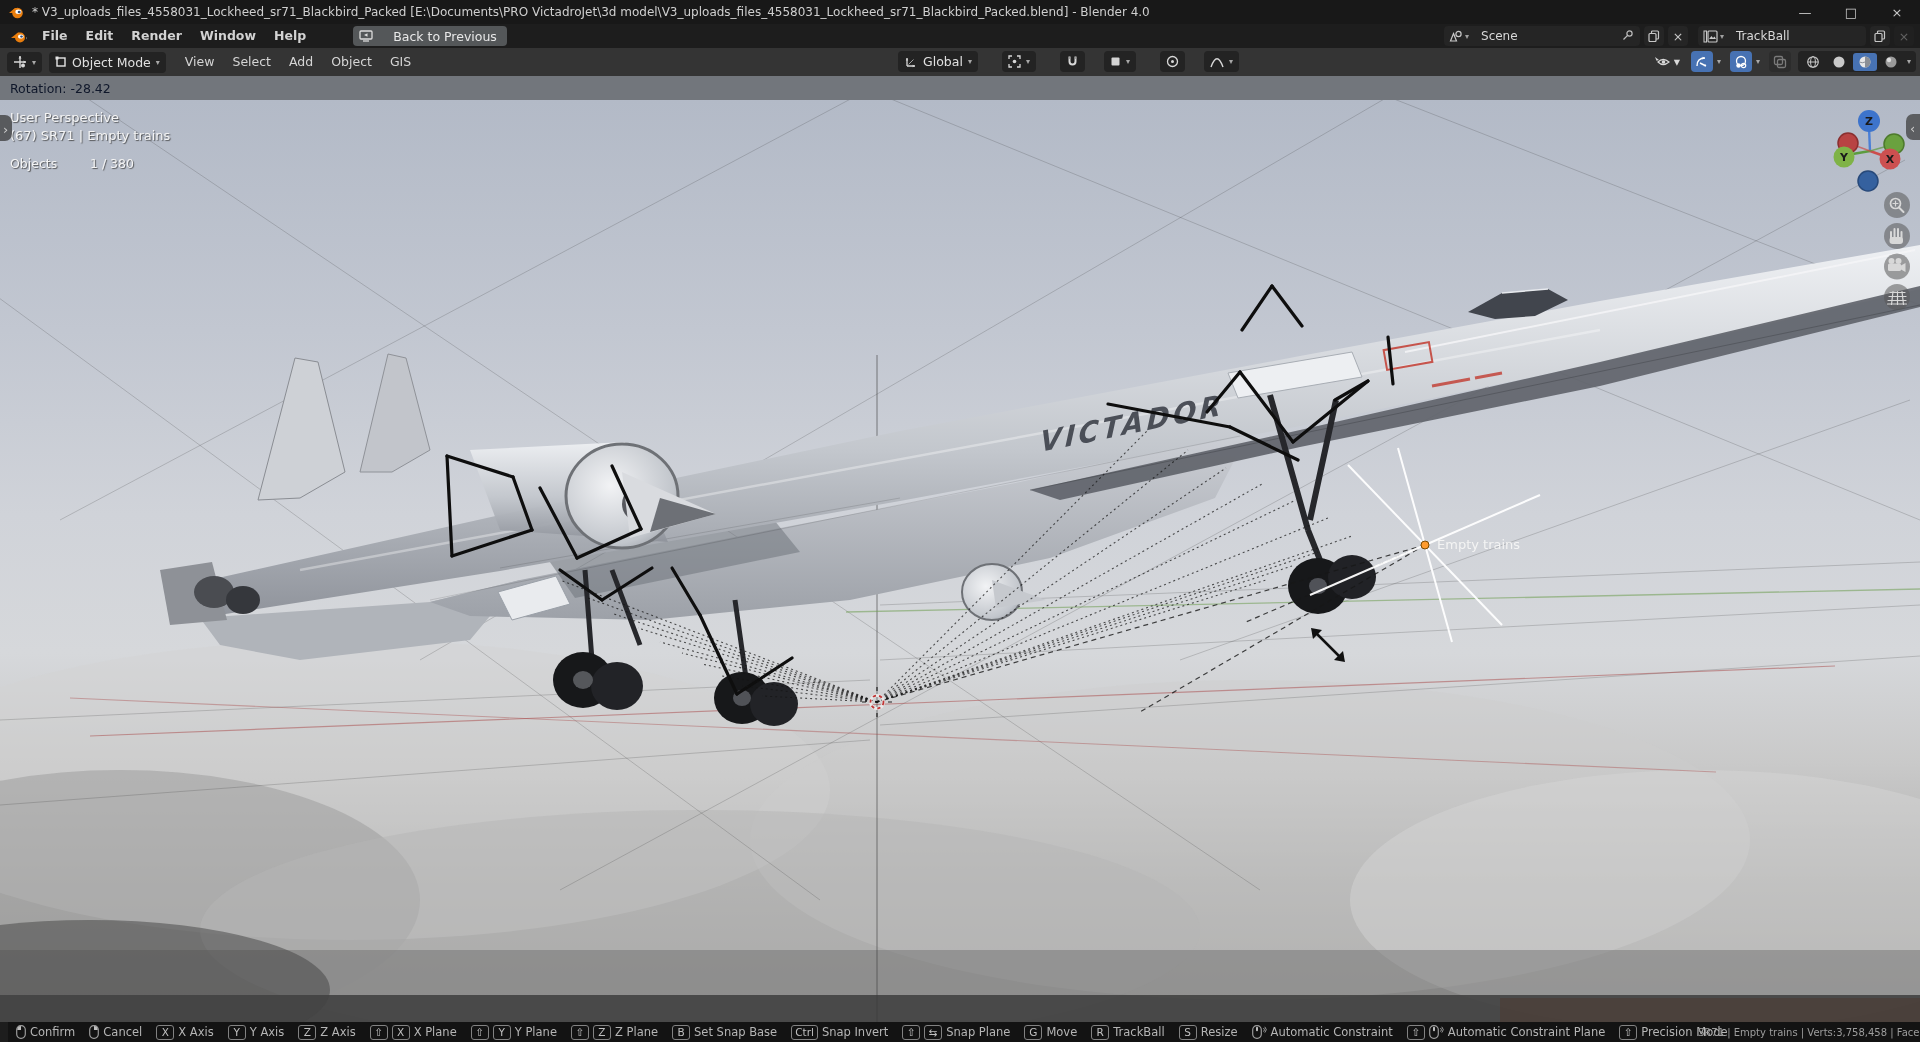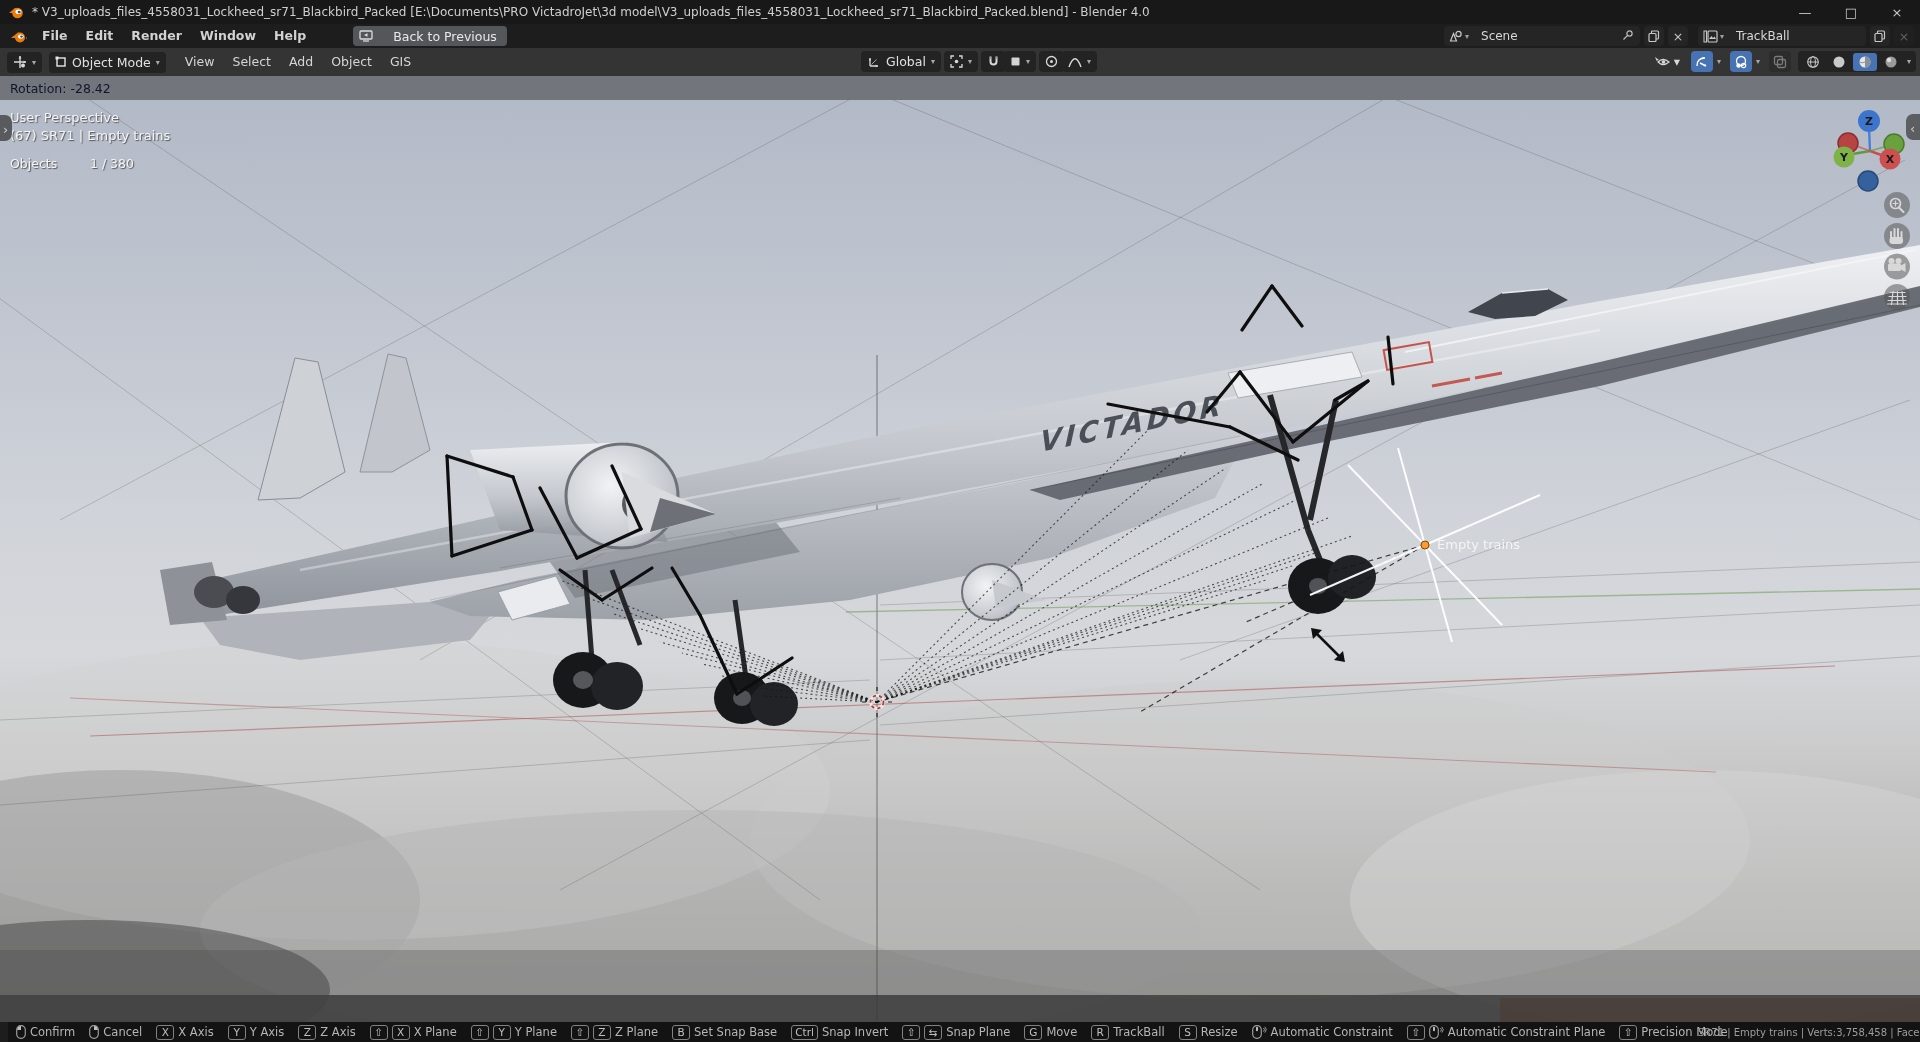--- a/index.html
+++ b/index.html
@@ -30,21 +30,21 @@
          align-items:center;justify-content:center;color:#c7c7c7;}
   .sqbtn.dim{opacity:.4;}
   
   .vheader{position:absolute;top:48px;left:0;width:1920px;height:28px;background:#343434;
            display:flex;align-items:center;font-size:12.5px;color:#d8d8d8;}
   .hbtn{background:#232323;border-radius:4px;height:21px;display:inline-flex;align-items:center;
         gap:5px;padding:0 6px;color:#e0e0e0;}
   .hbtn .chev{font-size:8px;color:#a8a8a8;}
   .vheader .vp-menus{display:flex;margin-left:10px;}
   .vp-menu-item{padding:0 9px;line-height:24px;color:#d5d5d5;}
-  .center-tools{position:absolute;left:821px;top:3px;display:flex;align-items:center;gap:3px;padding-left:40px;}
+  .center-tools{position:absolute;left:858px;top:3px;display:flex;align-items:center;gap:24px;padding-left:40px;}
   .right-tools{position:absolute;right:4px;top:3px;display:flex;align-items:center;gap:7px;}
   .tgl{height:21px;border-radius:4px;display:inline-flex;align-items:center;padding:0 4px;gap:3px;}
   .tgl.blue{background:#4772b3;}
   .tgl.dark{background:#232323;}
   .tgl.dim{opacity:.45;}
   .shadegrp{background:#232323;border-radius:4px;height:21px;display:flex;align-items:center;padding:0 3px;gap:2px;}
   .shadebtn{width:24px;height:18px;border-radius:3px;display:flex;align-items:center;justify-content:center;}
   .shadebtn.active{background:#4772b3;}
   .chevsm{font-size:8px;color:#a8a8a8;padding:0 2px;}
   

